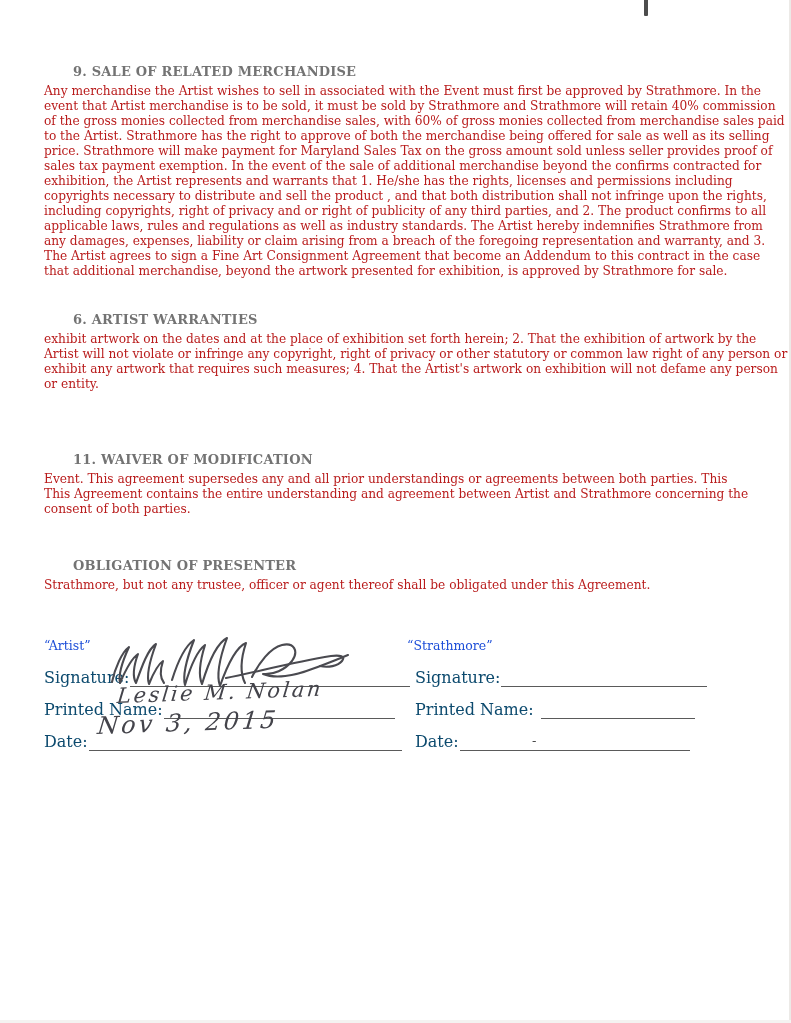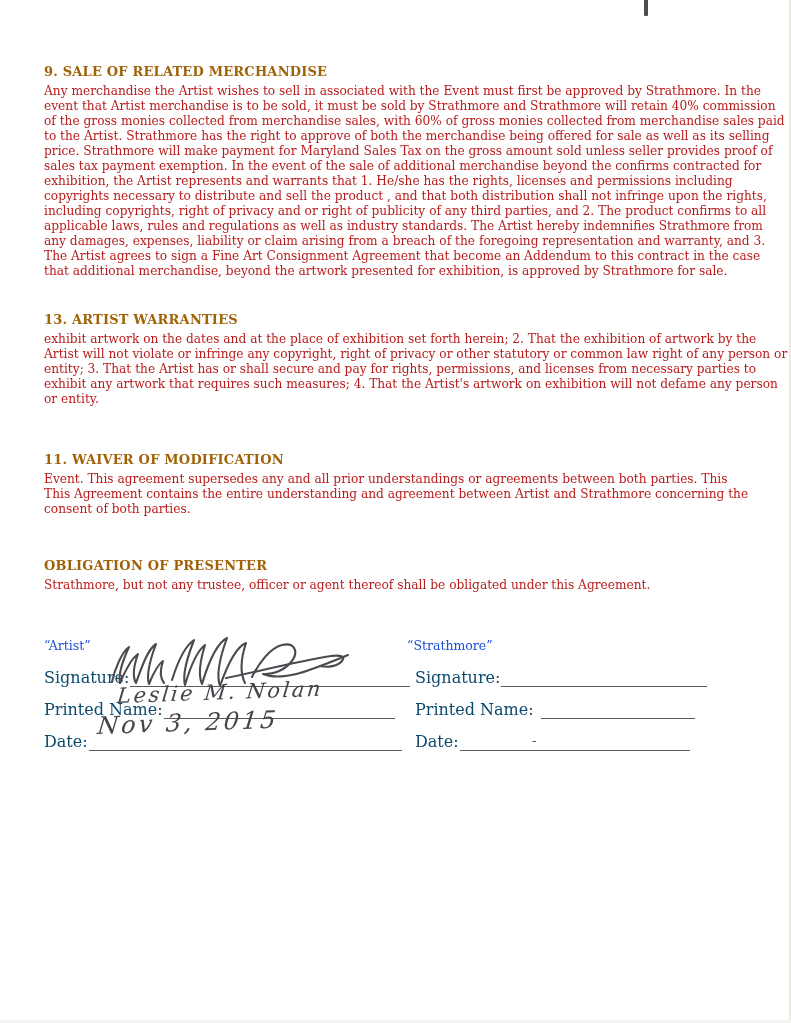--- a/index.html
+++ b/index.html
@@ -26,21 +26,22 @@
     position: absolute; left: 644px; top: 0; width: 4px; height: 16px;
     background: #4d4d4d; border-radius: 0 0 1px 1px;
   }
   .section { position: absolute; left: 44px; width: 706px; }
   .heading {
     font-weight: bold;
     font-size: 13px;
     line-height: 16px;
     letter-spacing: 0.2px;
     margin-bottom: 4px;
-    color: #a16207;
+    color: #737373;
+    margin-left: 29px;
   }
   .para .line {
     font-size: 12.2px;
     line-height: 15px;
     white-space: nowrap;
     color: #b91c1c;
   }
   
   .party-label {
     position: absolute; font-size: 12.5px; color: #1d4ed8;
@@ -94,25 +95,24 @@
         <div class="line">copyrights necessary to distribute and sell the product , and that both distribution shall not infringe upon the rights,</div>
         <div class="line">including copyrights, right of privacy and or right of publicity of any third parties, and 2. The product confirms to all</div>
         <div class="line">applicable laws, rules and regulations as well as industry standards. The Artist hereby indemnifies Strathmore from</div>
         <div class="line">any damages, expenses, liability or claim arising from a breach of the foregoing representation and warranty, and 3.</div>
         <div class="line">The Artist agrees to sign a Fine Art Consignment Agreement that become an Addendum to this contract in the case</div>
         <div class="line">that additional merchandise, beyond the artwork presented for exhibition, is approved by Strathmore for sale.</div>
       </div>
   </div>
 
   <div class="section" style="top:312px">
-    <div class="heading">13. ARTIST WARRANTIES</div>
+    <div class="heading">6. ARTIST WARRANTIES</div>
     <div class="para">
         <div class="line">exhibit artwork on the dates and at the place of exhibition set forth herein; 2. That the exhibition of artwork by the</div>
         <div class="line">Artist will not violate or infringe any copyright, right of privacy or other statutory or common law right of any person or</div>
-        <div class="line">entity; 3. That the Artist has or shall secure and pay for rights, permissions, and licenses from necessary parties to</div>
         <div class="line">exhibit any artwork that requires such measures; 4. That the Artist's artwork on exhibition will not defame any person</div>
         <div class="line">or entity.</div>
       </div>
   </div>
 
   <div class="section" style="top:452px">
     <div class="heading">11. WAIVER OF MODIFICATION</div>
     <div class="para">
         <div class="line">Event. This agreement supersedes any and all prior understandings or agreements between both parties. This</div>
         <div class="line">This Agreement contains the entire understanding and agreement between Artist and Strathmore concerning the</div>

